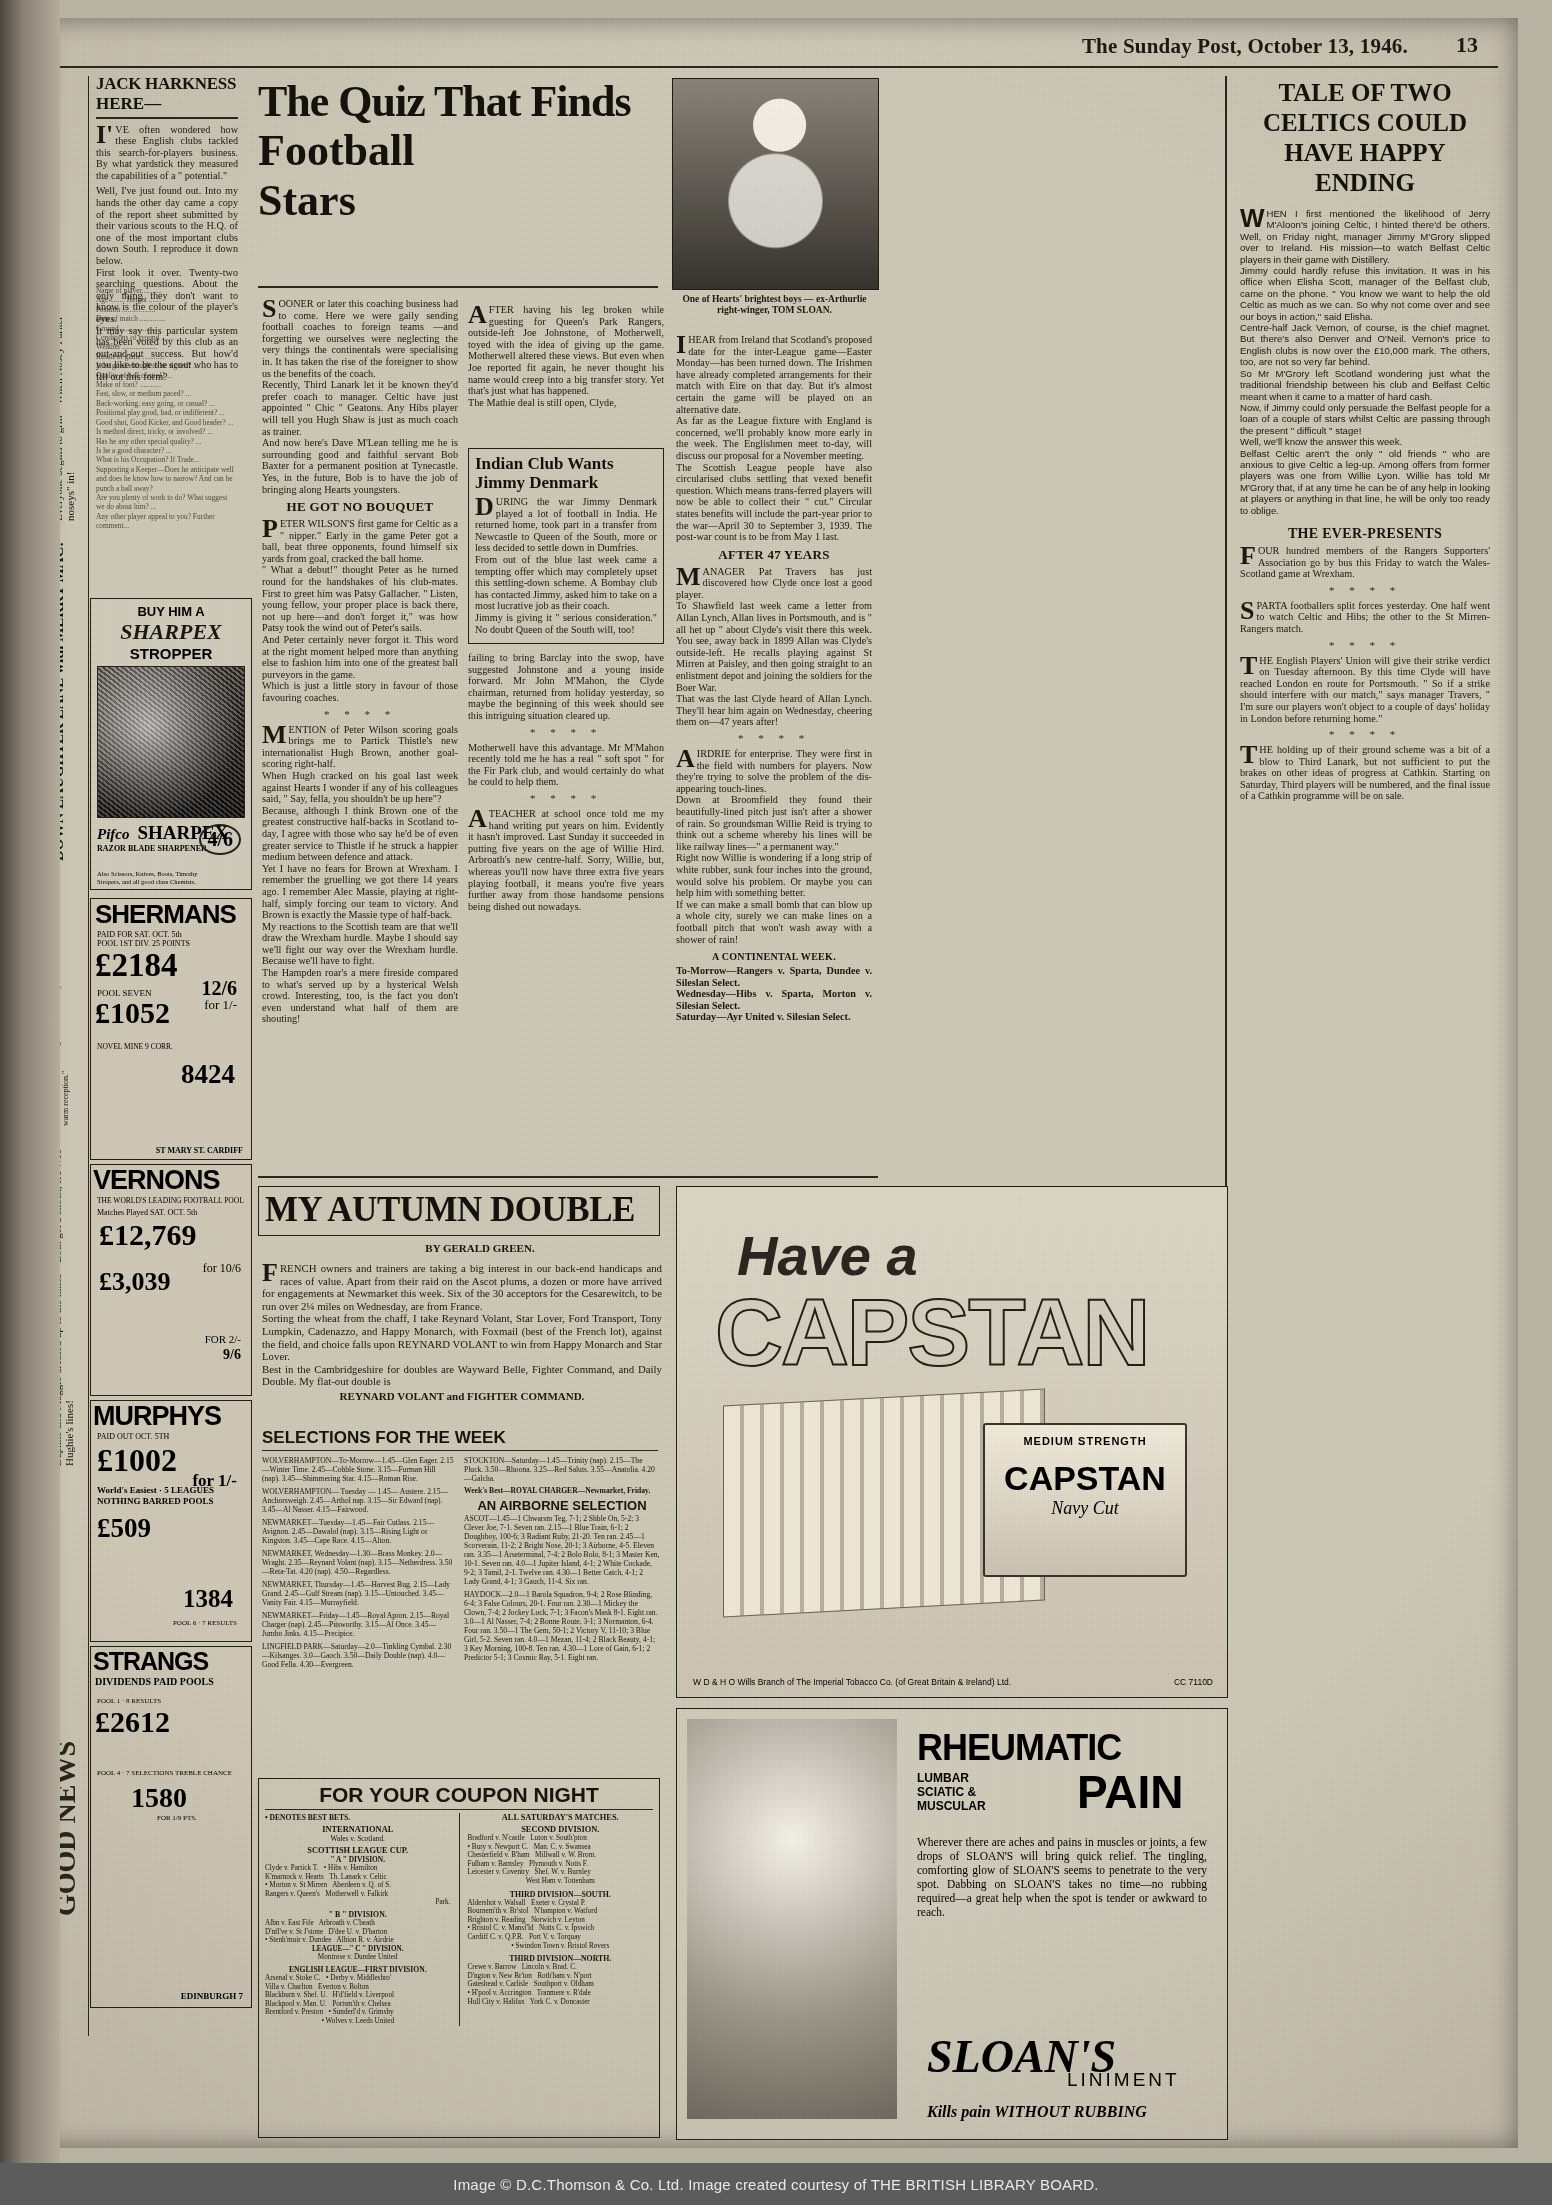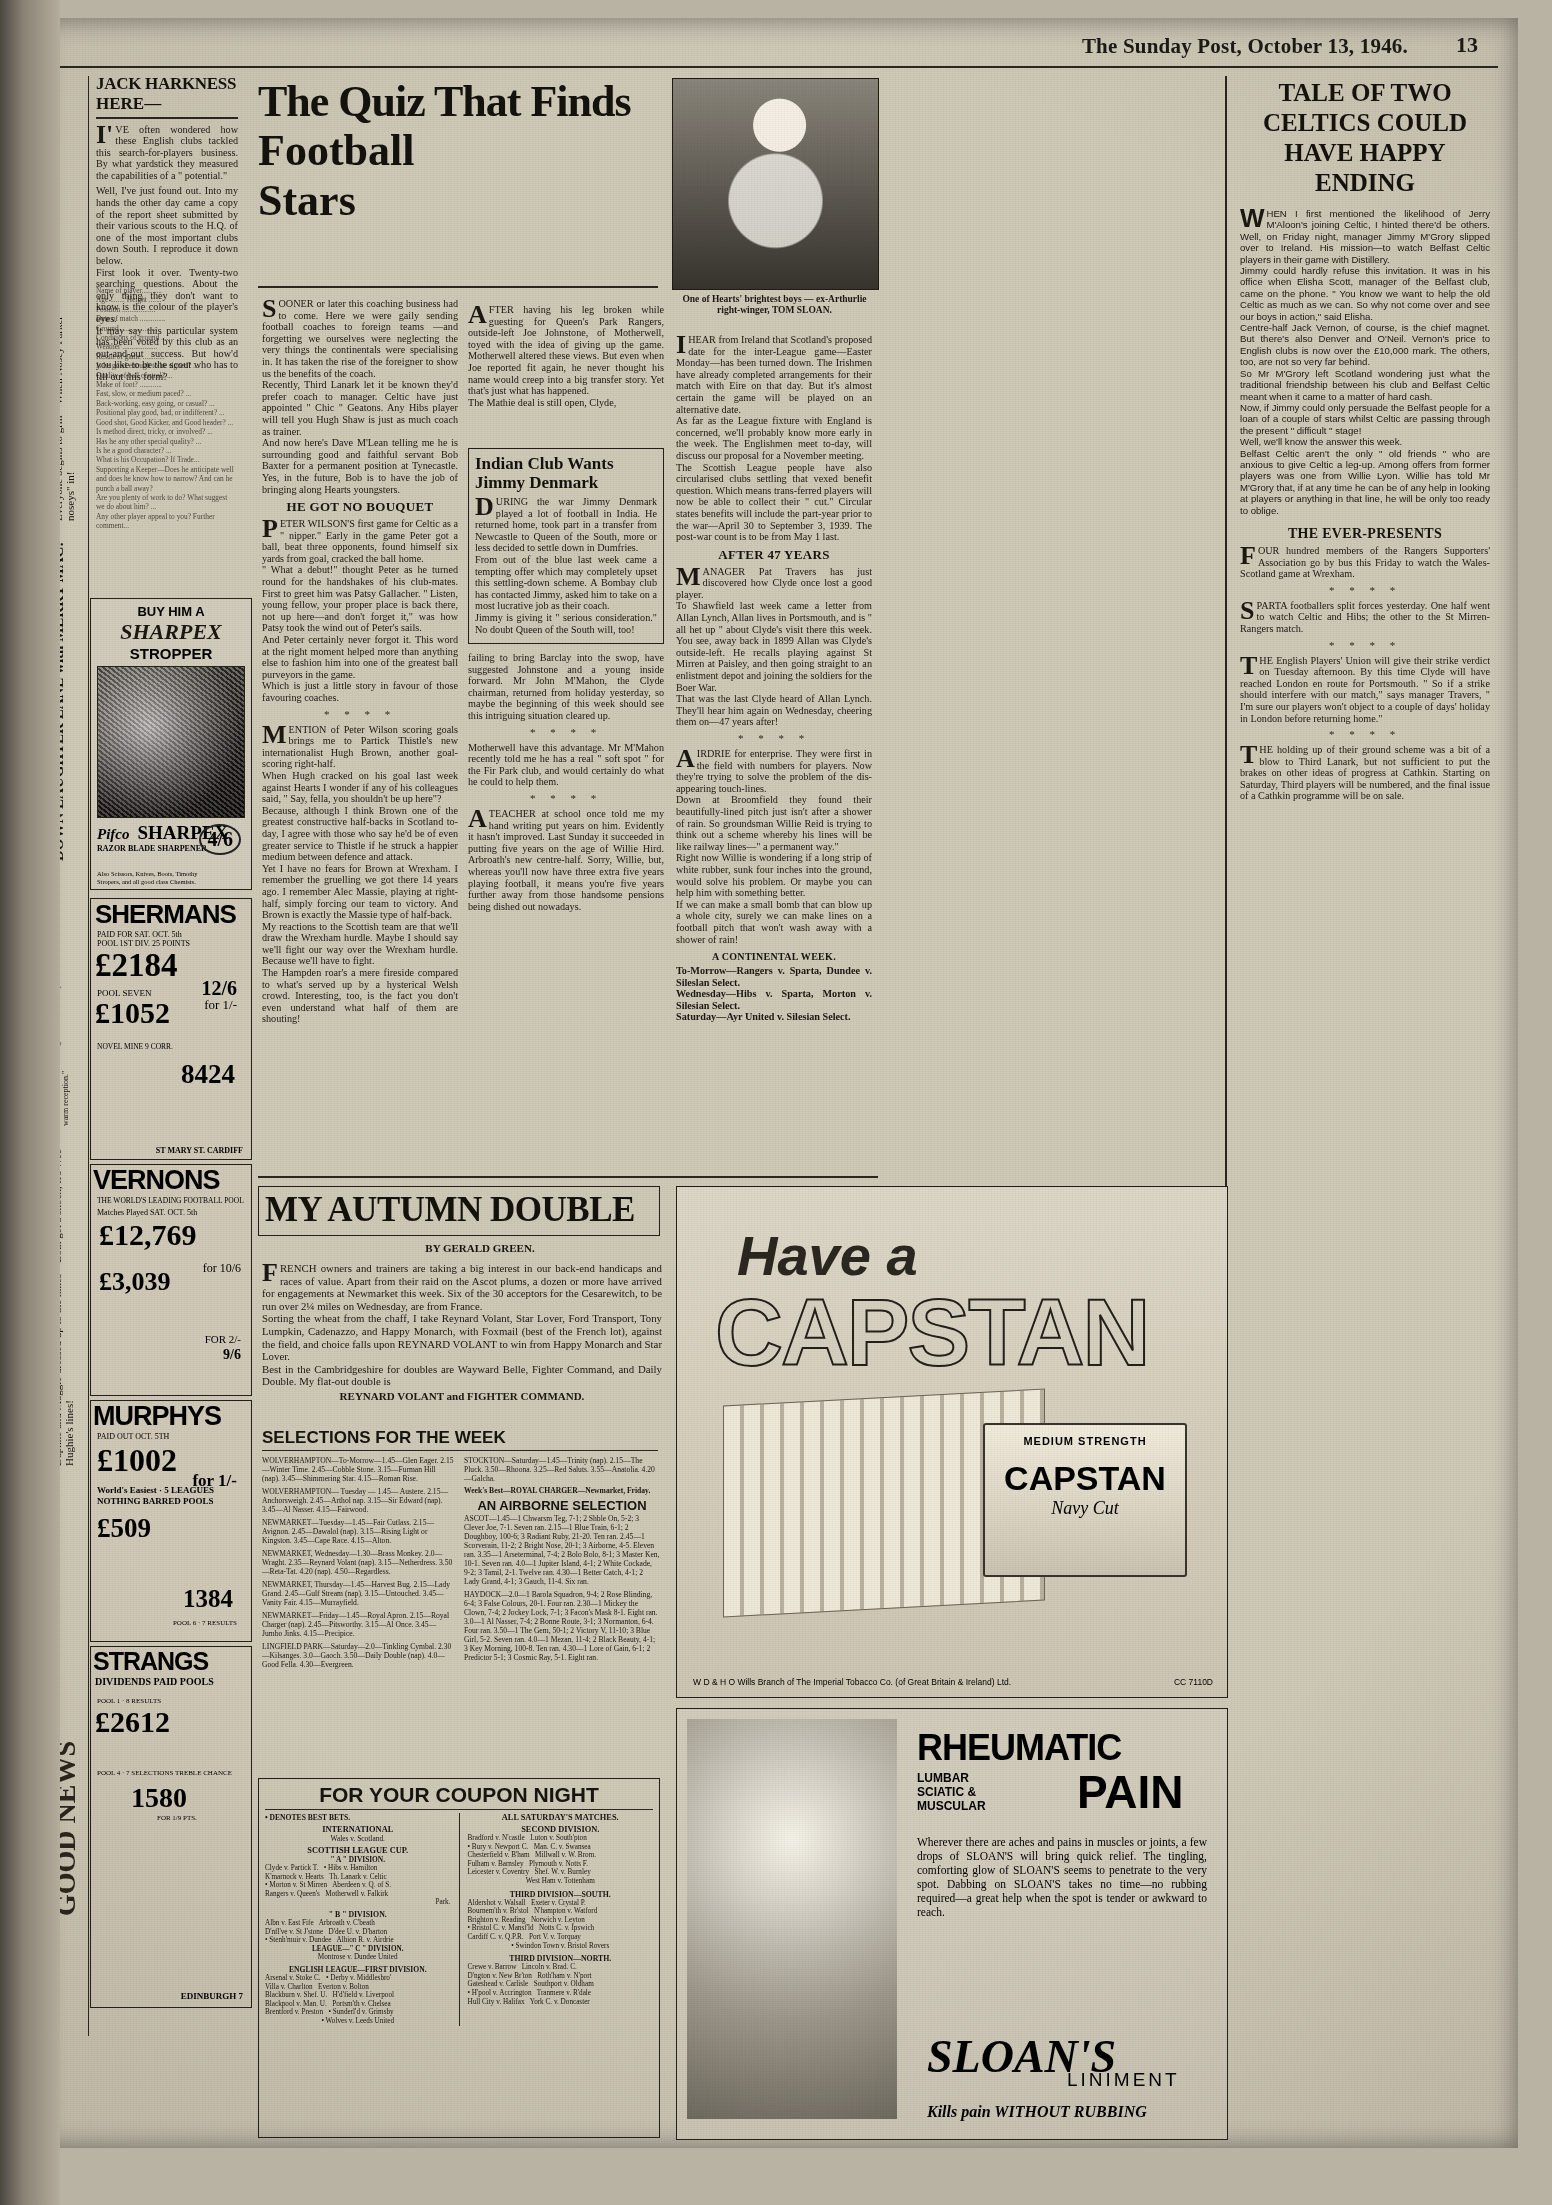--- a/index.html
+++ b/index.html
@@ -406,13 +406,16 @@
         <div style="position:absolute;left:390px;bottom:48px;font-size:19px;letter-spacing:3px;font-family:'Liberation Sans',sans-serif;">LINIMENT</div>
         <div style="position:absolute;left:250px;bottom:18px;font-size:16px;font-weight:bold;font-style:italic;">Kills pain WITHOUT RUBBING</div>
       </div>
     </div>
 
     <div class="grain"></div>
     <div class="vign"></div>
   </div>
 
   <div class="leftbind"></div>
+  <div class="botbar">
+    <span>Image © D.C.Thomson &amp; Co. Ltd. Image created courtesy of THE BRITISH LIBRARY BOARD.</span>
+  </div>
 </div>
 
 </body></html>

